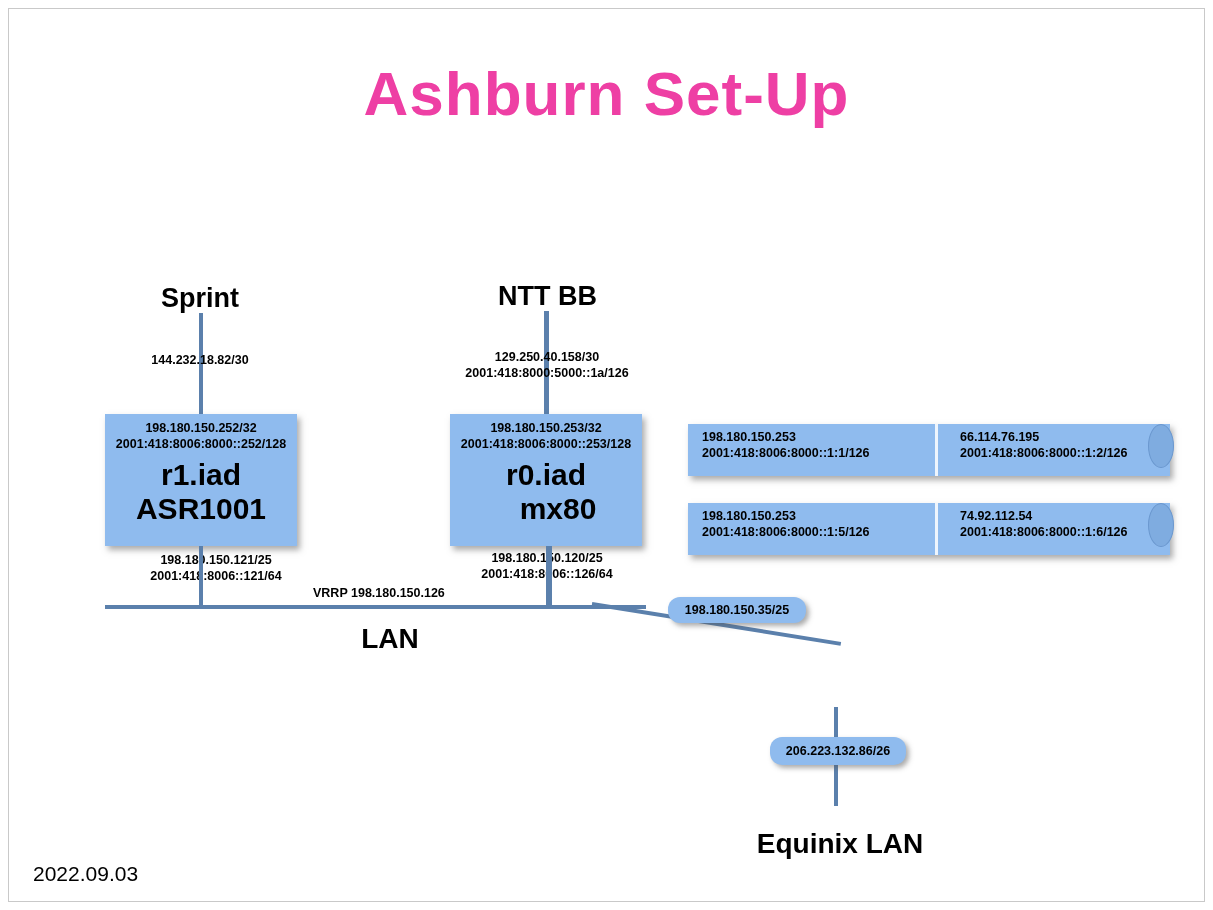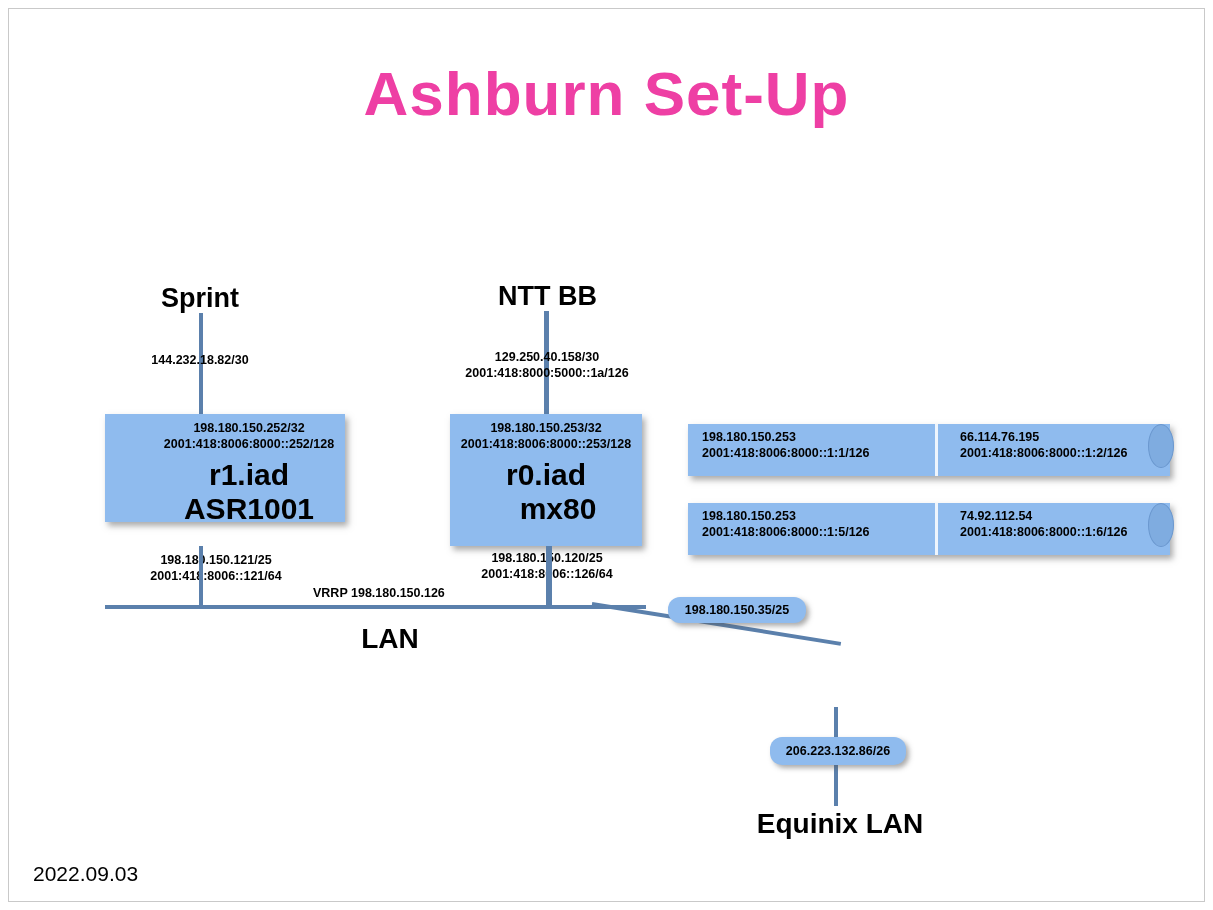--- a/index.html
+++ b/index.html
@@ -58,21 +58,21 @@
 
   <div class="line" style="left:199px;top:313px;width:4px;height:101px;"></div>
   <div class="line" style="left:544px;top:311px;width:5px;height:103px;"></div>
 
   <div class="ip-label ip" style="left:100px;top:352px;width:200px;">144.232.18.82/30</div>
   <div class="ip-label" style="left:447px;top:349px;width:200px;">
     <div class="ip">129.250.40.158/30</div>
     <div class="ip">2001:418:8000:5000::1a/126</div>
   </div>
 
-  <div class="node" style="left:105px;top:414px;width:192px;height:108px;padding-left:48px;">
+  <div class="node" style="left:105px;top:414px;width:192px;height:132px;">
     <div class="ips">
       <div class="ip">198.180.150.252/32</div>
       <div class="ip">2001:418:8006:8000::252/128</div>
     </div>
     <div class="big">r1.iad</div>
     <div class="big" style="margin-top:0;">ASR1001</div>
   </div>
 
   <div class="node" style="left:450px;top:414px;width:192px;height:132px;">
     <div class="ips">
@@ -131,16 +131,16 @@
     </div>
   </div>
 
 
   <div class="line" style="left:834px;top:707px;width:4px;height:99px;"></div>
 
   <div class="tag-box" style="left:770px;top:737px;width:136px;height:28px;">
     <span class="ip">206.223.132.86/26</span>
   </div>
 
-  <div class="plain-label" style="left:740px;top:808px;width:200px;text-align:center;font-size:28px;">Equinix LAN</div>
+  <div class="plain-label" style="left:740px;top:828px;width:200px;text-align:center;font-size:28px;">Equinix LAN</div>
 
   <div class="date">2022.09.03</div>
 </div>
 
 </body></html>

